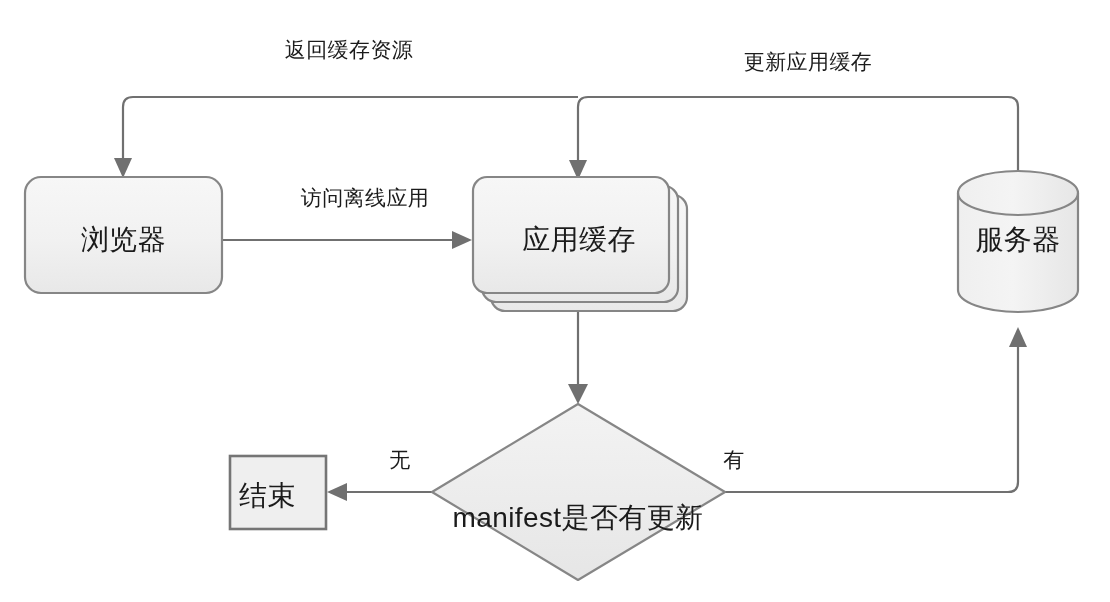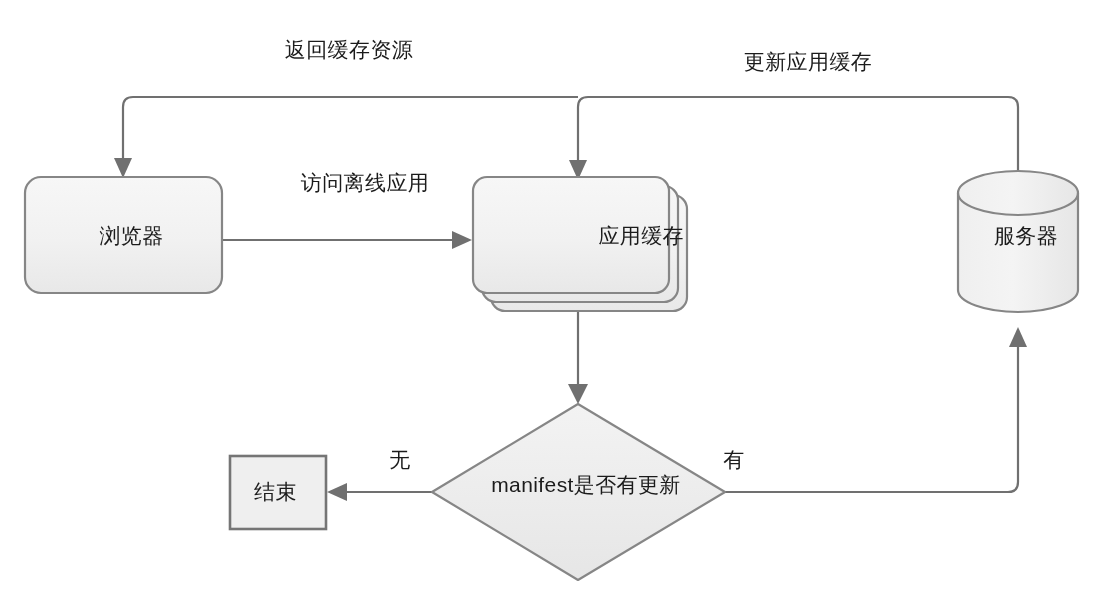--- a/index.html
+++ b/index.html
@@ -43,46 +43,45 @@
     stroke-linejoin: miter;
   }
   .arrow-head {
     fill: #707070;
     stroke: none;
   }
   .node-label {
     position: absolute;
     text-align: center;
     color: #1b1b1b;
-    font-size: 21px;
+    font-size: 28px;
     line-height: 1.15;
     white-space: nowrap;
     letter-spacing: 0.4px;
     font-family: "Liberation Sans", "DejaVu Sans", sans-serif;
-    margin-left: 8px;
   }
   .edge-label {
     position: absolute;
     text-align: center;
     color: #1b1b1b;
     font-size: 21px;
     line-height: 1.15;
     white-space: nowrap;
     letter-spacing: 0.4px;
     font-family: "Liberation Sans", "DejaVu Sans", sans-serif;
   }
   .lbl-browser   { left:  25px; top: 224px; width: 197px; }
-  .lbl-appcache  { left: 482px; top: 224px; width: 194px; text-align: right; }
+  .lbl-appcache  { left: 482px; top: 224px; width: 194px; }
   .lbl-server    { left: 958px; top: 224px; width: 120px; }
-  .lbl-decision  { left: 438px; top: 473px; width: 280px; }
+  .lbl-decision  { left: 438px; top: 502px; width: 280px; }
   .lbl-end       { left: 232px; top: 480px; width:  71px; }
 
   .el-return     { left: 243px; top:  38px; width: 212px; }
   .el-update     { left: 702px; top:  38px; width: 212px; margin-top: 12px; }
-  .el-access     { left: 248px; top: 171px; width: 234px; }
+  .el-access     { left: 248px; top: 186px; width: 234px; }
   .el-none       { left: 378px; top: 448px; width:  44px; }
   .el-has        { left: 712px; top: 448px; width:  44px; }
 </style>
 </head>
 <body>
 
 <div id="canvas">
 
   <svg id="flow-svg" viewBox="0 0 1110 602">
     <defs>

